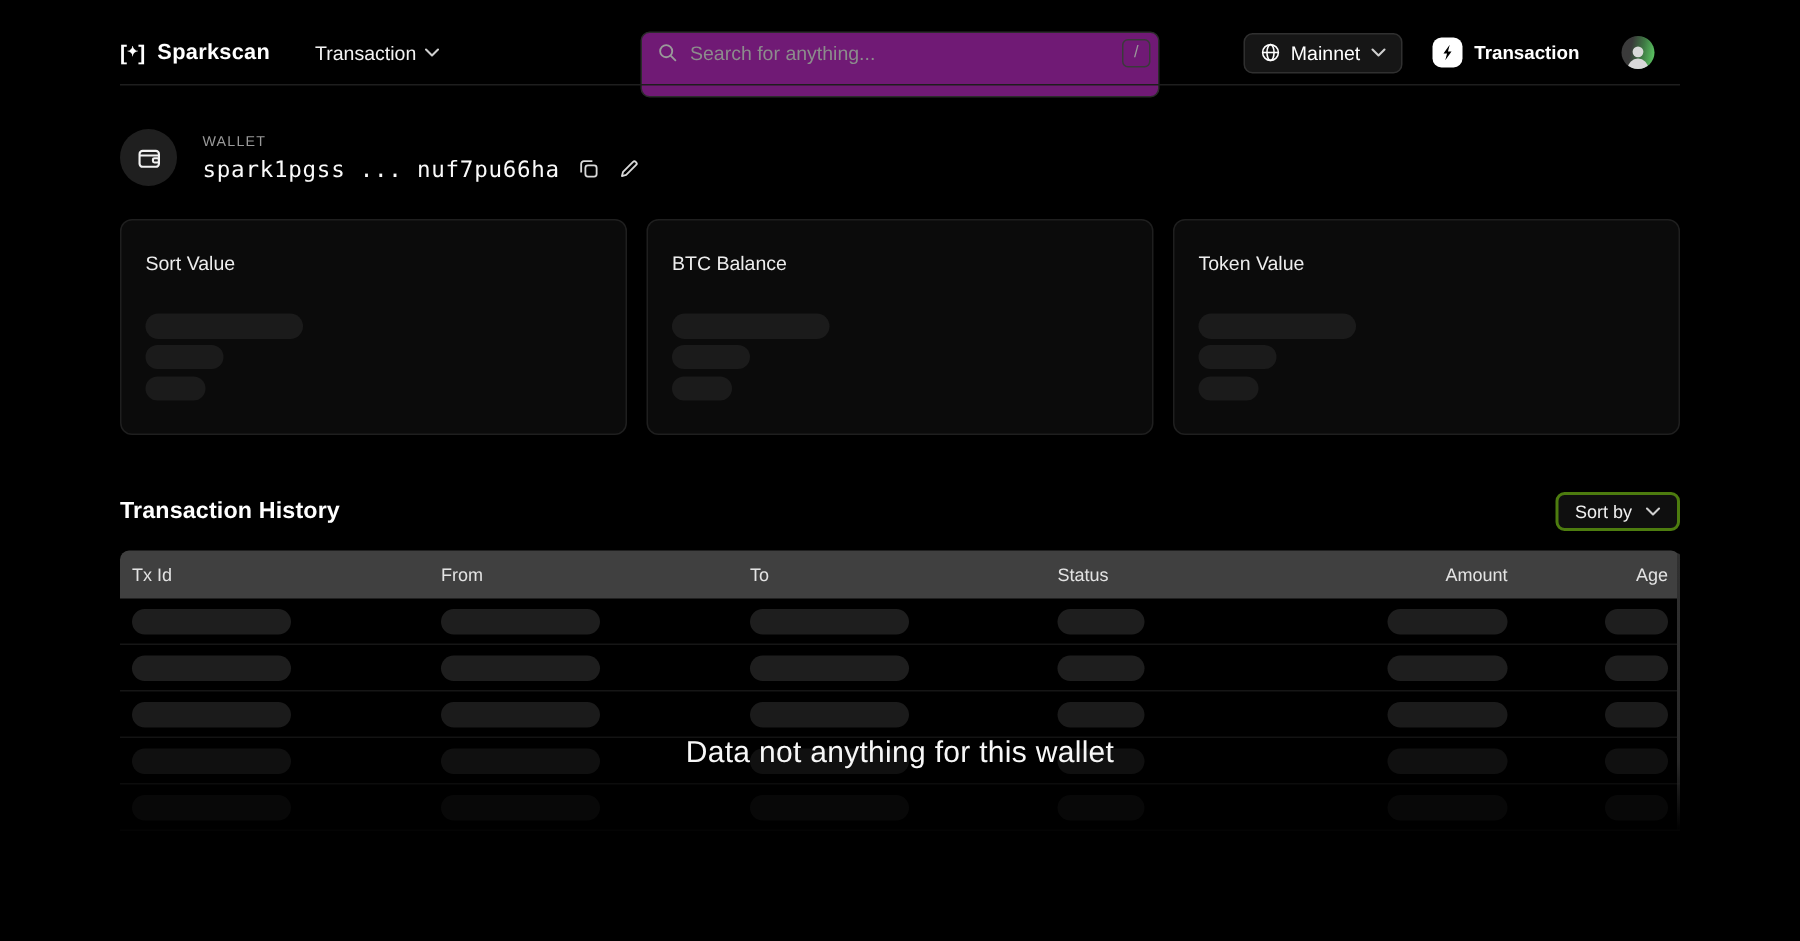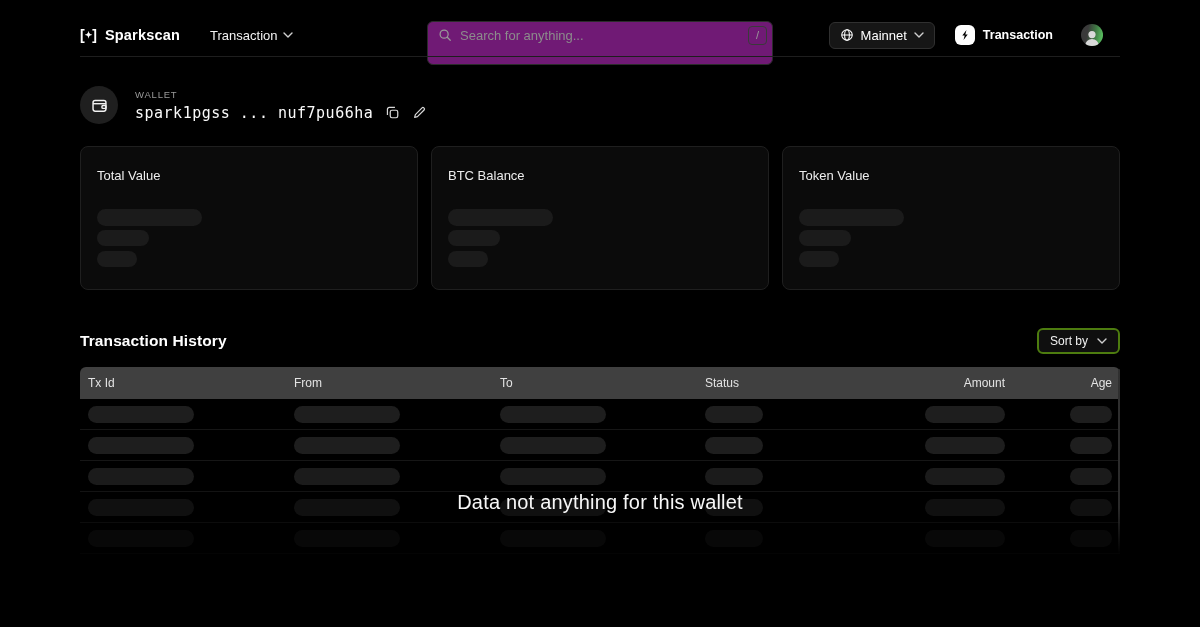--- a/index.html
+++ b/index.html
@@ -168,21 +168,21 @@
         <svg width="15" height="15" viewBox="0 0 16 16" fill="none" stroke="#d9d9d9" stroke-width="1.3" stroke-linejoin="round">
           <path d="M2.8 13.2 l0.8-3 L10.7 3.1 c0.5-0.5 1.4-0.5 1.9 0 l0.3 0.3 c0.5 0.5 0.5 1.4 0 1.9 L5.8 12.4 Z"></path>
         </svg>
       </button>
     </div>
   </div>
 </div>
 
 <div class="cards">
   <div class="card">
-    <div class="card-title">Total Value</div>
+    <div class="card-title">Sort Value</div>
     <div class="sk sk1"></div>
     <div class="sk sk2"></div>
     <div class="sk sk3"></div>
   </div>
   <div class="card">
     <div class="card-title">BTC Balance</div>
     <div class="sk sk1"></div>
     <div class="sk sk2"></div>
     <div class="sk sk3"></div>
   </div>

